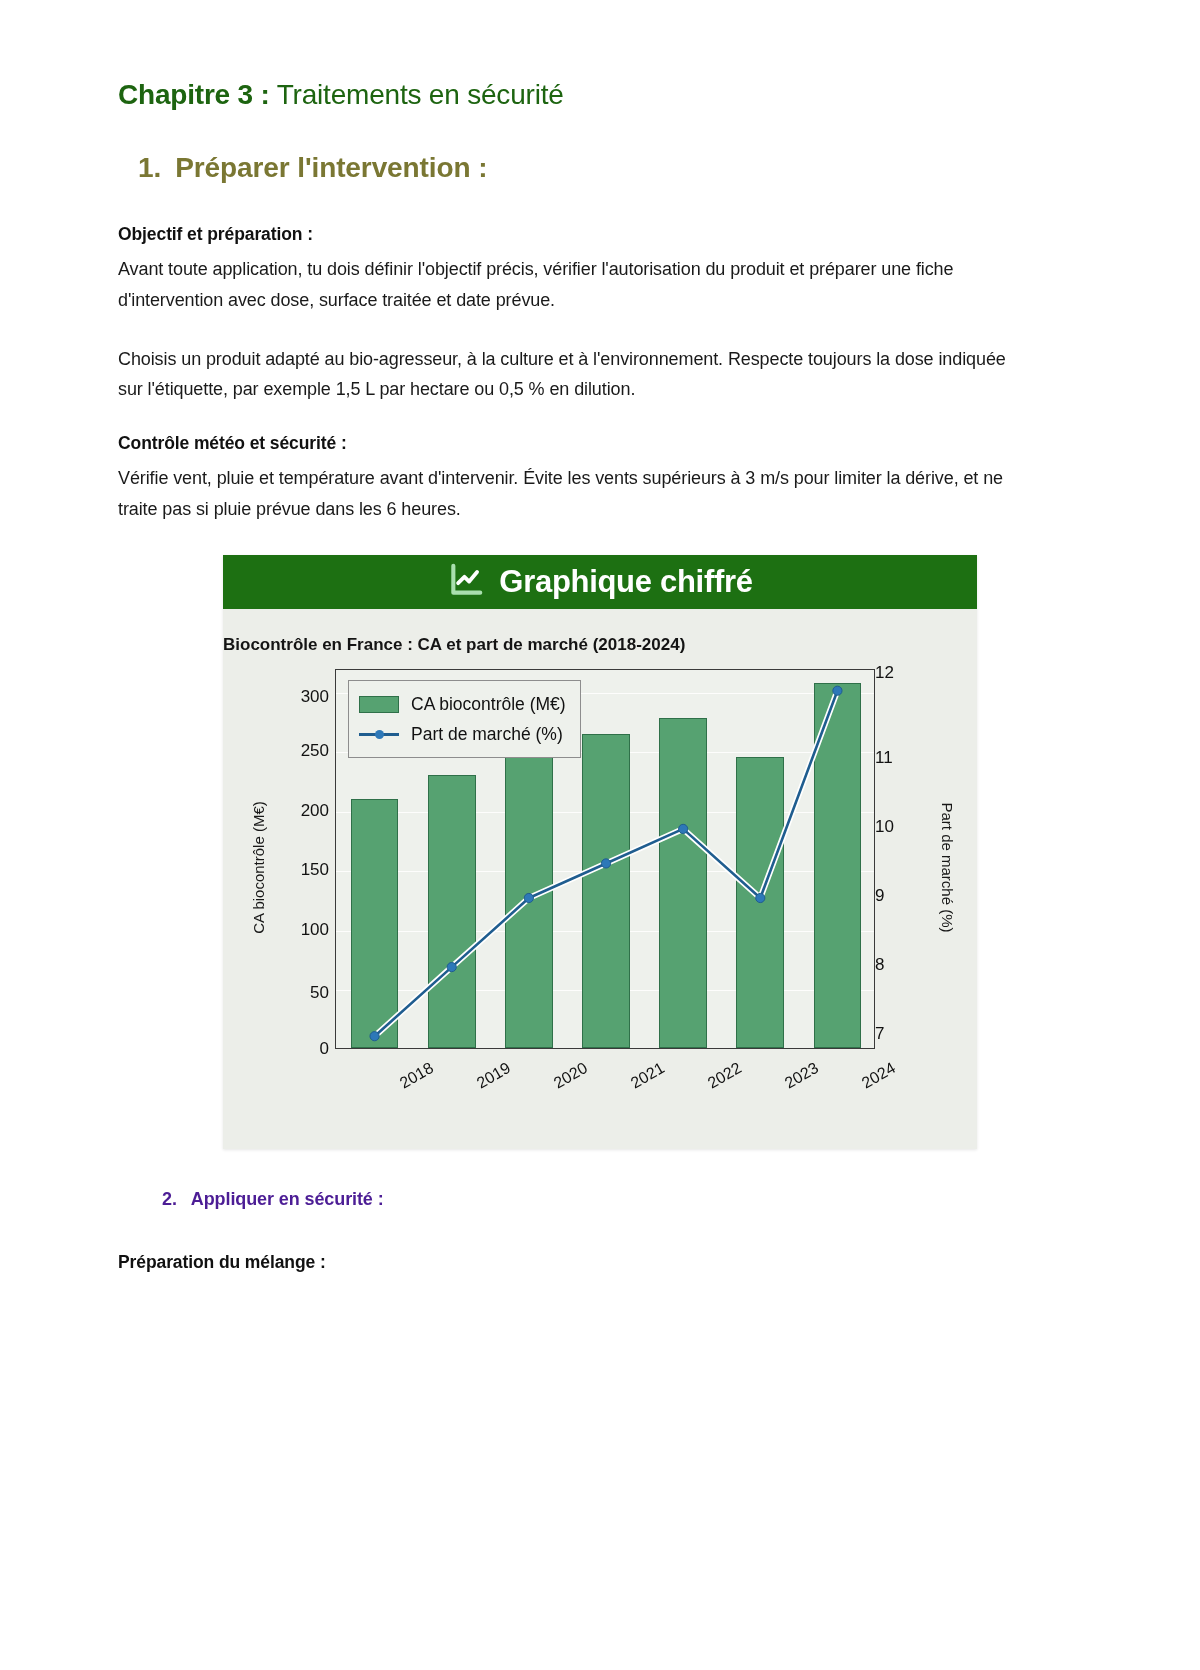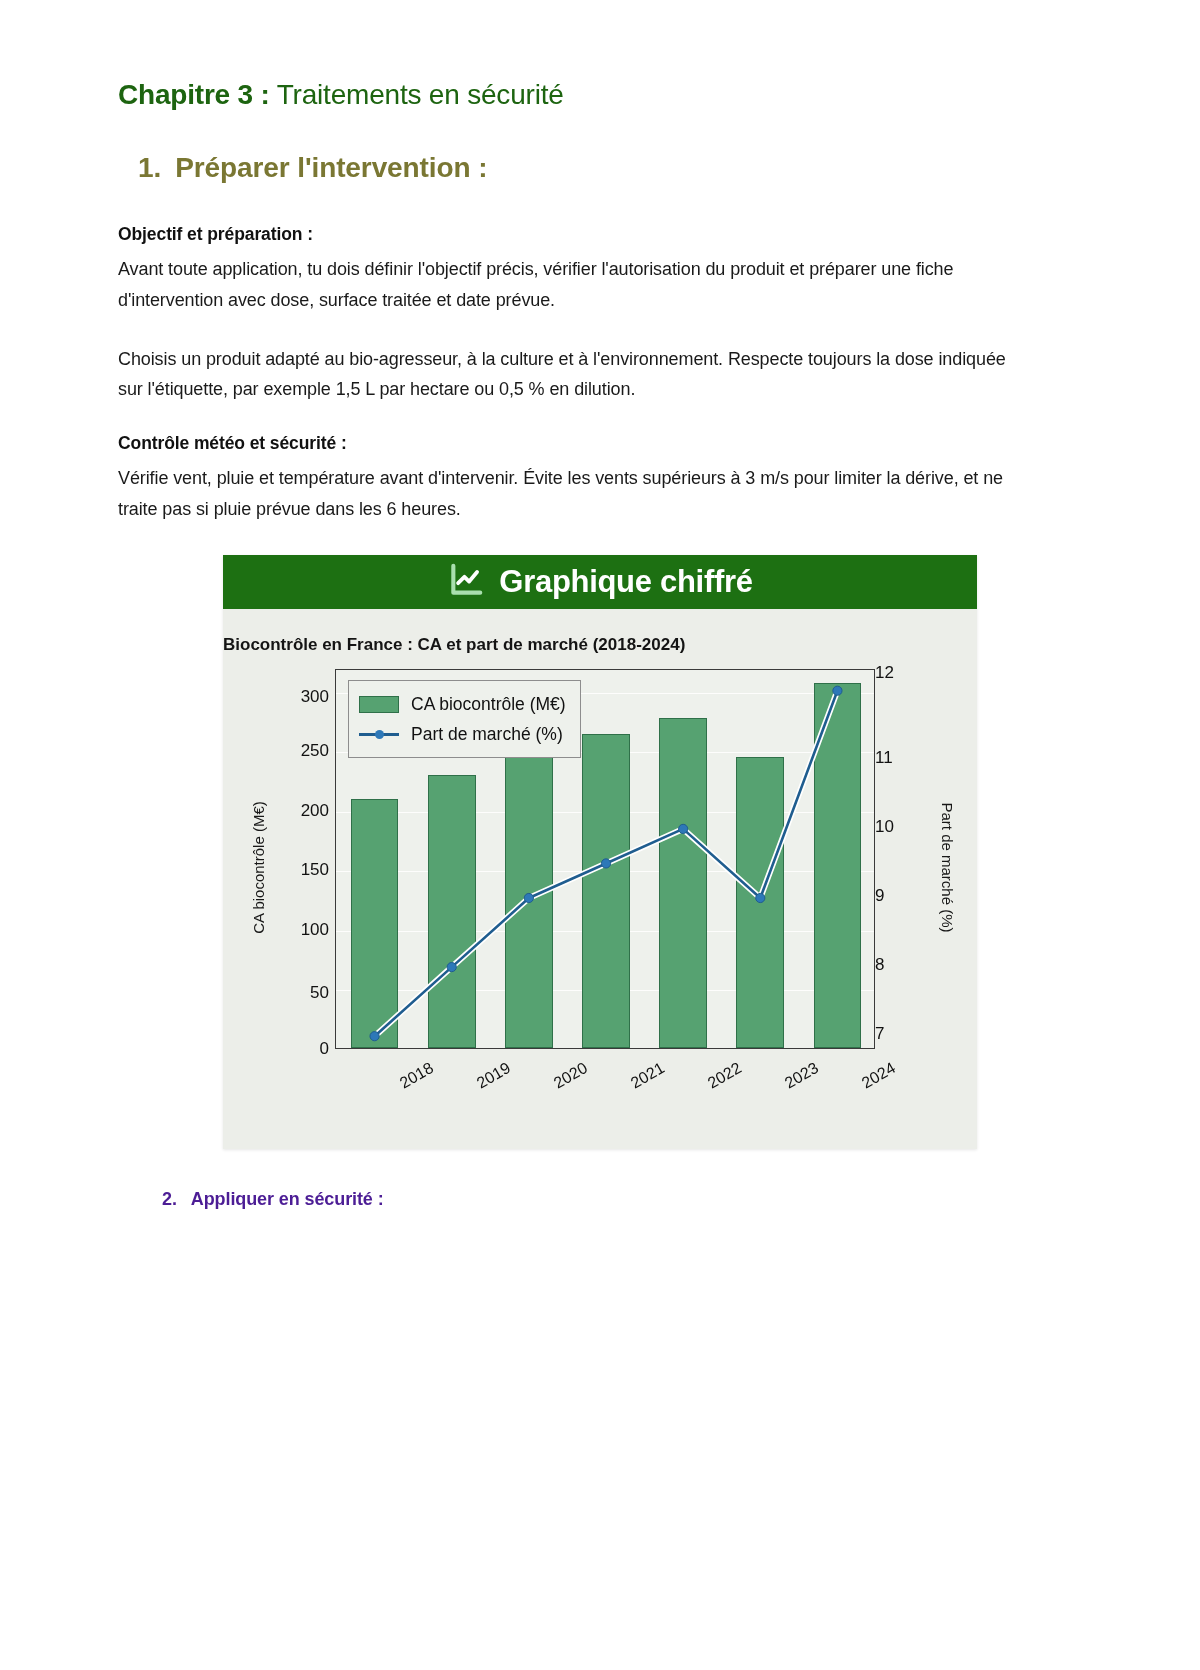--- a/index.html
+++ b/index.html
@@ -336,14 +336,15 @@
             <div class="xtick" style="left: 519.429px;">2024</div>
           </div>
       </div>
     </div>
   </div>
 
   <h2 class="footer-heading">
     <span class="num">2.</span><span>Appliquer en sécurité :</span>
   </h2>
 
+  <div class="footer-label">Préparation du mélange :</div>
 
 </div>
 
 </body></html>

